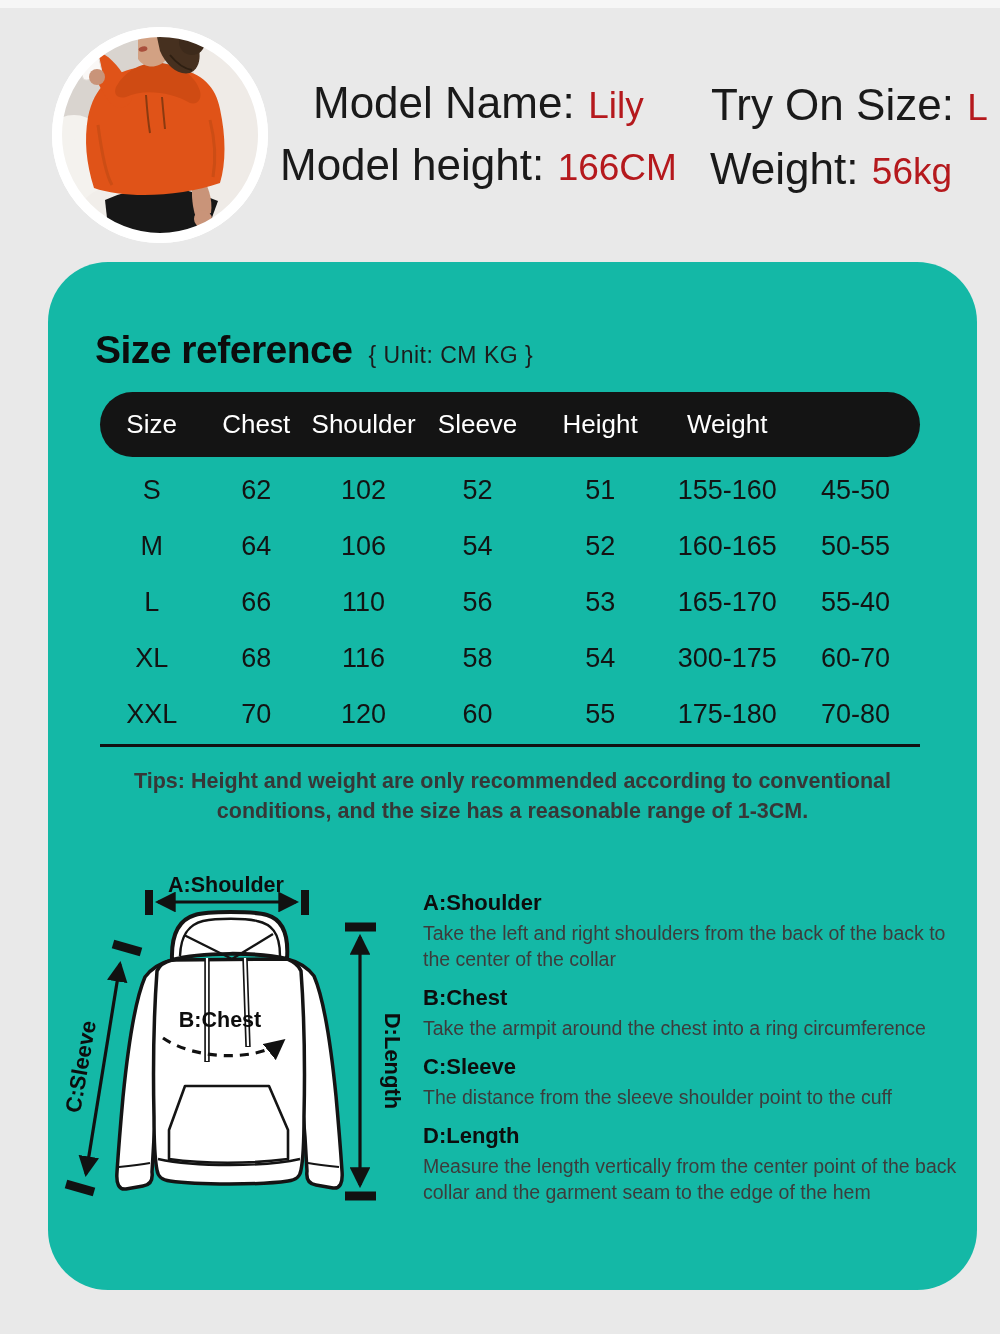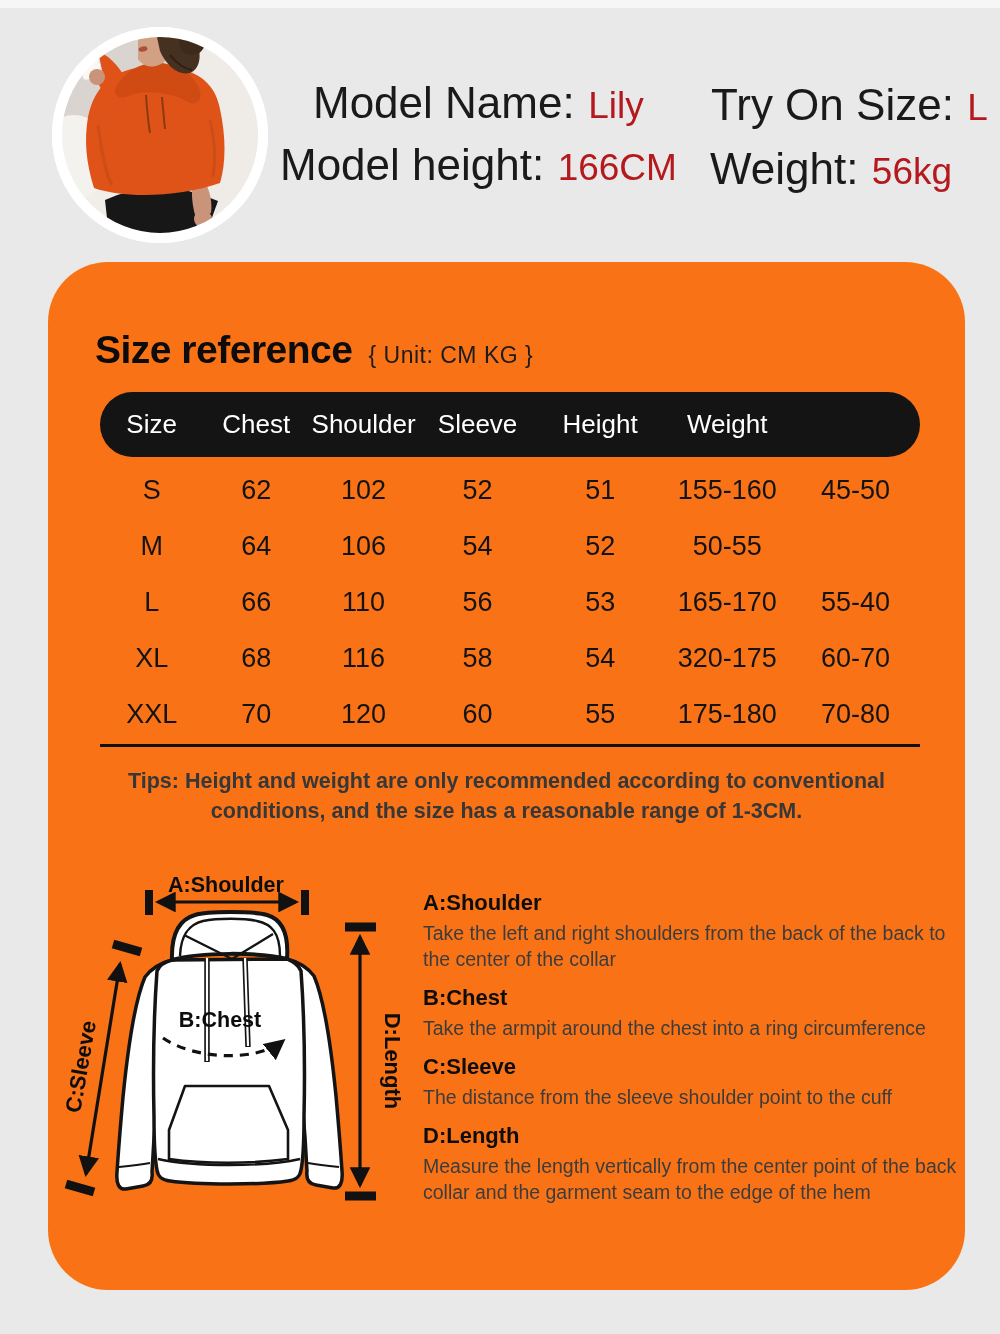--- a/index.html
+++ b/index.html
@@ -14,21 +14,21 @@
   .hline{position:absolute;white-space:nowrap;}
   .hline .lbl{font-size:44px;color:#1a1a1a;}
   .hline .val{font-size:37px;color:#b5191d;margin-left:9px;}
   .l-name{left:313px;top:78px;}
   .l-try{left:711px;top:80px;}
   .l-height{left:280px;top:140px;}
   .l-weight{left:710px;top:144px;}
   
   .card{
     position:absolute;left:48px;top:262px;width:917px;height:1028px;
-    background:#f97316;border-radius:60px;
+    background:#14b8a6;border-radius:60px;padding-left:12px;
   }
   .size-title{position:absolute;left:47px;top:66px;font-size:39px;font-weight:bold;color:#0c0c0c;letter-spacing:-0.5px;}
   .unit-note{font-size:23px;font-weight:normal;color:#1c1c1c;margin-left:16px;letter-spacing:0.5px;}
   .thead{
     position:absolute;left:52px;top:130px;width:820px;height:65px;
     background:#141414;border-radius:33px;display:grid;
     grid-template-columns:12.6% 12.9% 13.3% 14.5% 15.4% 15.6% 15.7%;
   }
   .thead .th{color:#fff;font-size:26px;line-height:65px;text-align:center;}
   .tbody{position:absolute;left:52px;top:200px;width:820px;}
@@ -129,38 +129,39 @@
         <div class="td">51</div>
         <div class="td">155-160</div>
         <div class="td">45-50</div>
       </div>
       <div class="trow">
         <div class="td">M</div>
         <div class="td">64</div>
         <div class="td">106</div>
         <div class="td">54</div>
         <div class="td">52</div>
+        <div class="td">160-165</div>
         <div class="td">50-55</div>
       </div>
       <div class="trow">
         <div class="td">L</div>
         <div class="td">66</div>
         <div class="td">110</div>
         <div class="td">56</div>
         <div class="td">53</div>
         <div class="td">165-170</div>
         <div class="td">55-40</div>
       </div>
       <div class="trow">
         <div class="td">XL</div>
         <div class="td">68</div>
         <div class="td">116</div>
         <div class="td">58</div>
         <div class="td">54</div>
-        <div class="td">320-175</div>
+        <div class="td">300-175</div>
         <div class="td">60-70</div>
       </div>
       <div class="trow">
         <div class="td">XXL</div>
         <div class="td">70</div>
         <div class="td">120</div>
         <div class="td">60</div>
         <div class="td">55</div>
         <div class="td">175-180</div>
         <div class="td">70-80</div>

